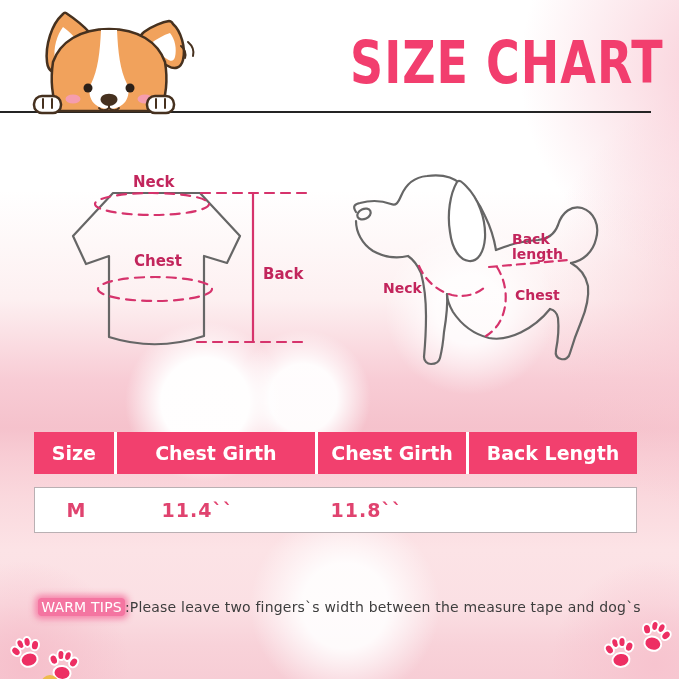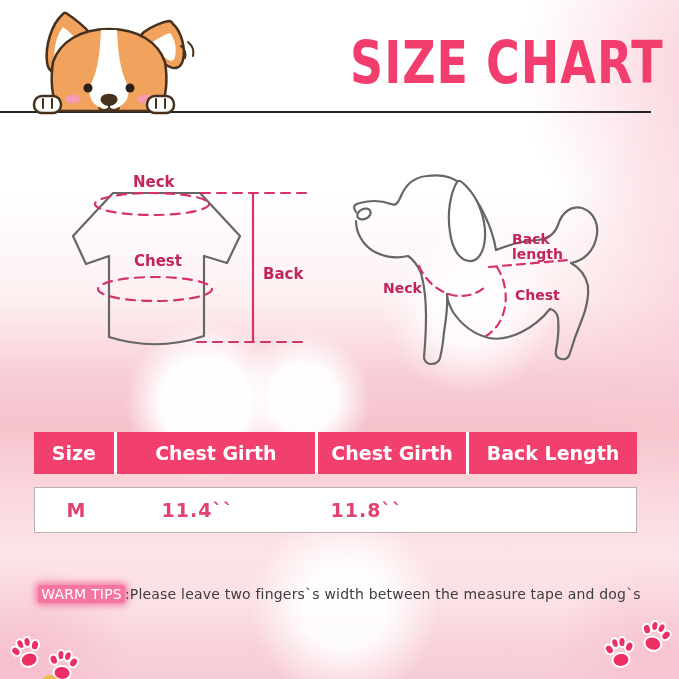--- a/index.html
+++ b/index.html
@@ -27,21 +27,21 @@
   .dlabel.small{font-size:14px;}
   .size-table{position:absolute;left:34px;top:432px;width:603px;}
   .trow{display:flex;width:603px;box-sizing:border-box;}
   .thead{height:42px;background:#f2406e;color:#fff;font-weight:bold;font-size:19px;}
   .thead .cell{box-sizing:border-box;}
   .thead .cell + .cell{border-left:3px solid #fff;}
   .tdata{height:46px;margin-top:13px;background:#fff;border:1px solid #b9b0b3;color:#e0436f;font-size:19px;font-weight:bold;letter-spacing:1px;}
   .cell{display:flex;align-items:center;justify-content:center;}
   .c0{width:84px;} .c1{width:212px;} .c2{width:159px;} .c3{width:180px;}
   .tdata .c0{width:83px;} .tdata .c3{width:179px;}
-  .tips-line{position:absolute;left:0;width:679px;text-align:center;color:#3d3d3d;font-size:14px;letter-spacing:.2px;}
+  .tips-line{position:absolute;left:0;width:679px;text-align:center;color:#3d3d3d;font-size:14px;letter-spacing:.2px;margin-top:13px;}
   .tips-1{top:586px;} .tips-2{top:620px;}
   .hl{background:#f475a1;color:#fff;padding:1px 3px;border-radius:3px;box-shadow:0 0 6px 3px rgba(244,117,161,.85);}
 </style>
 </head>
 <body>
 
 <div class="canvas">
 
   <svg class="art" width="679" height="679" viewBox="0 0 679 679">
     <defs>

